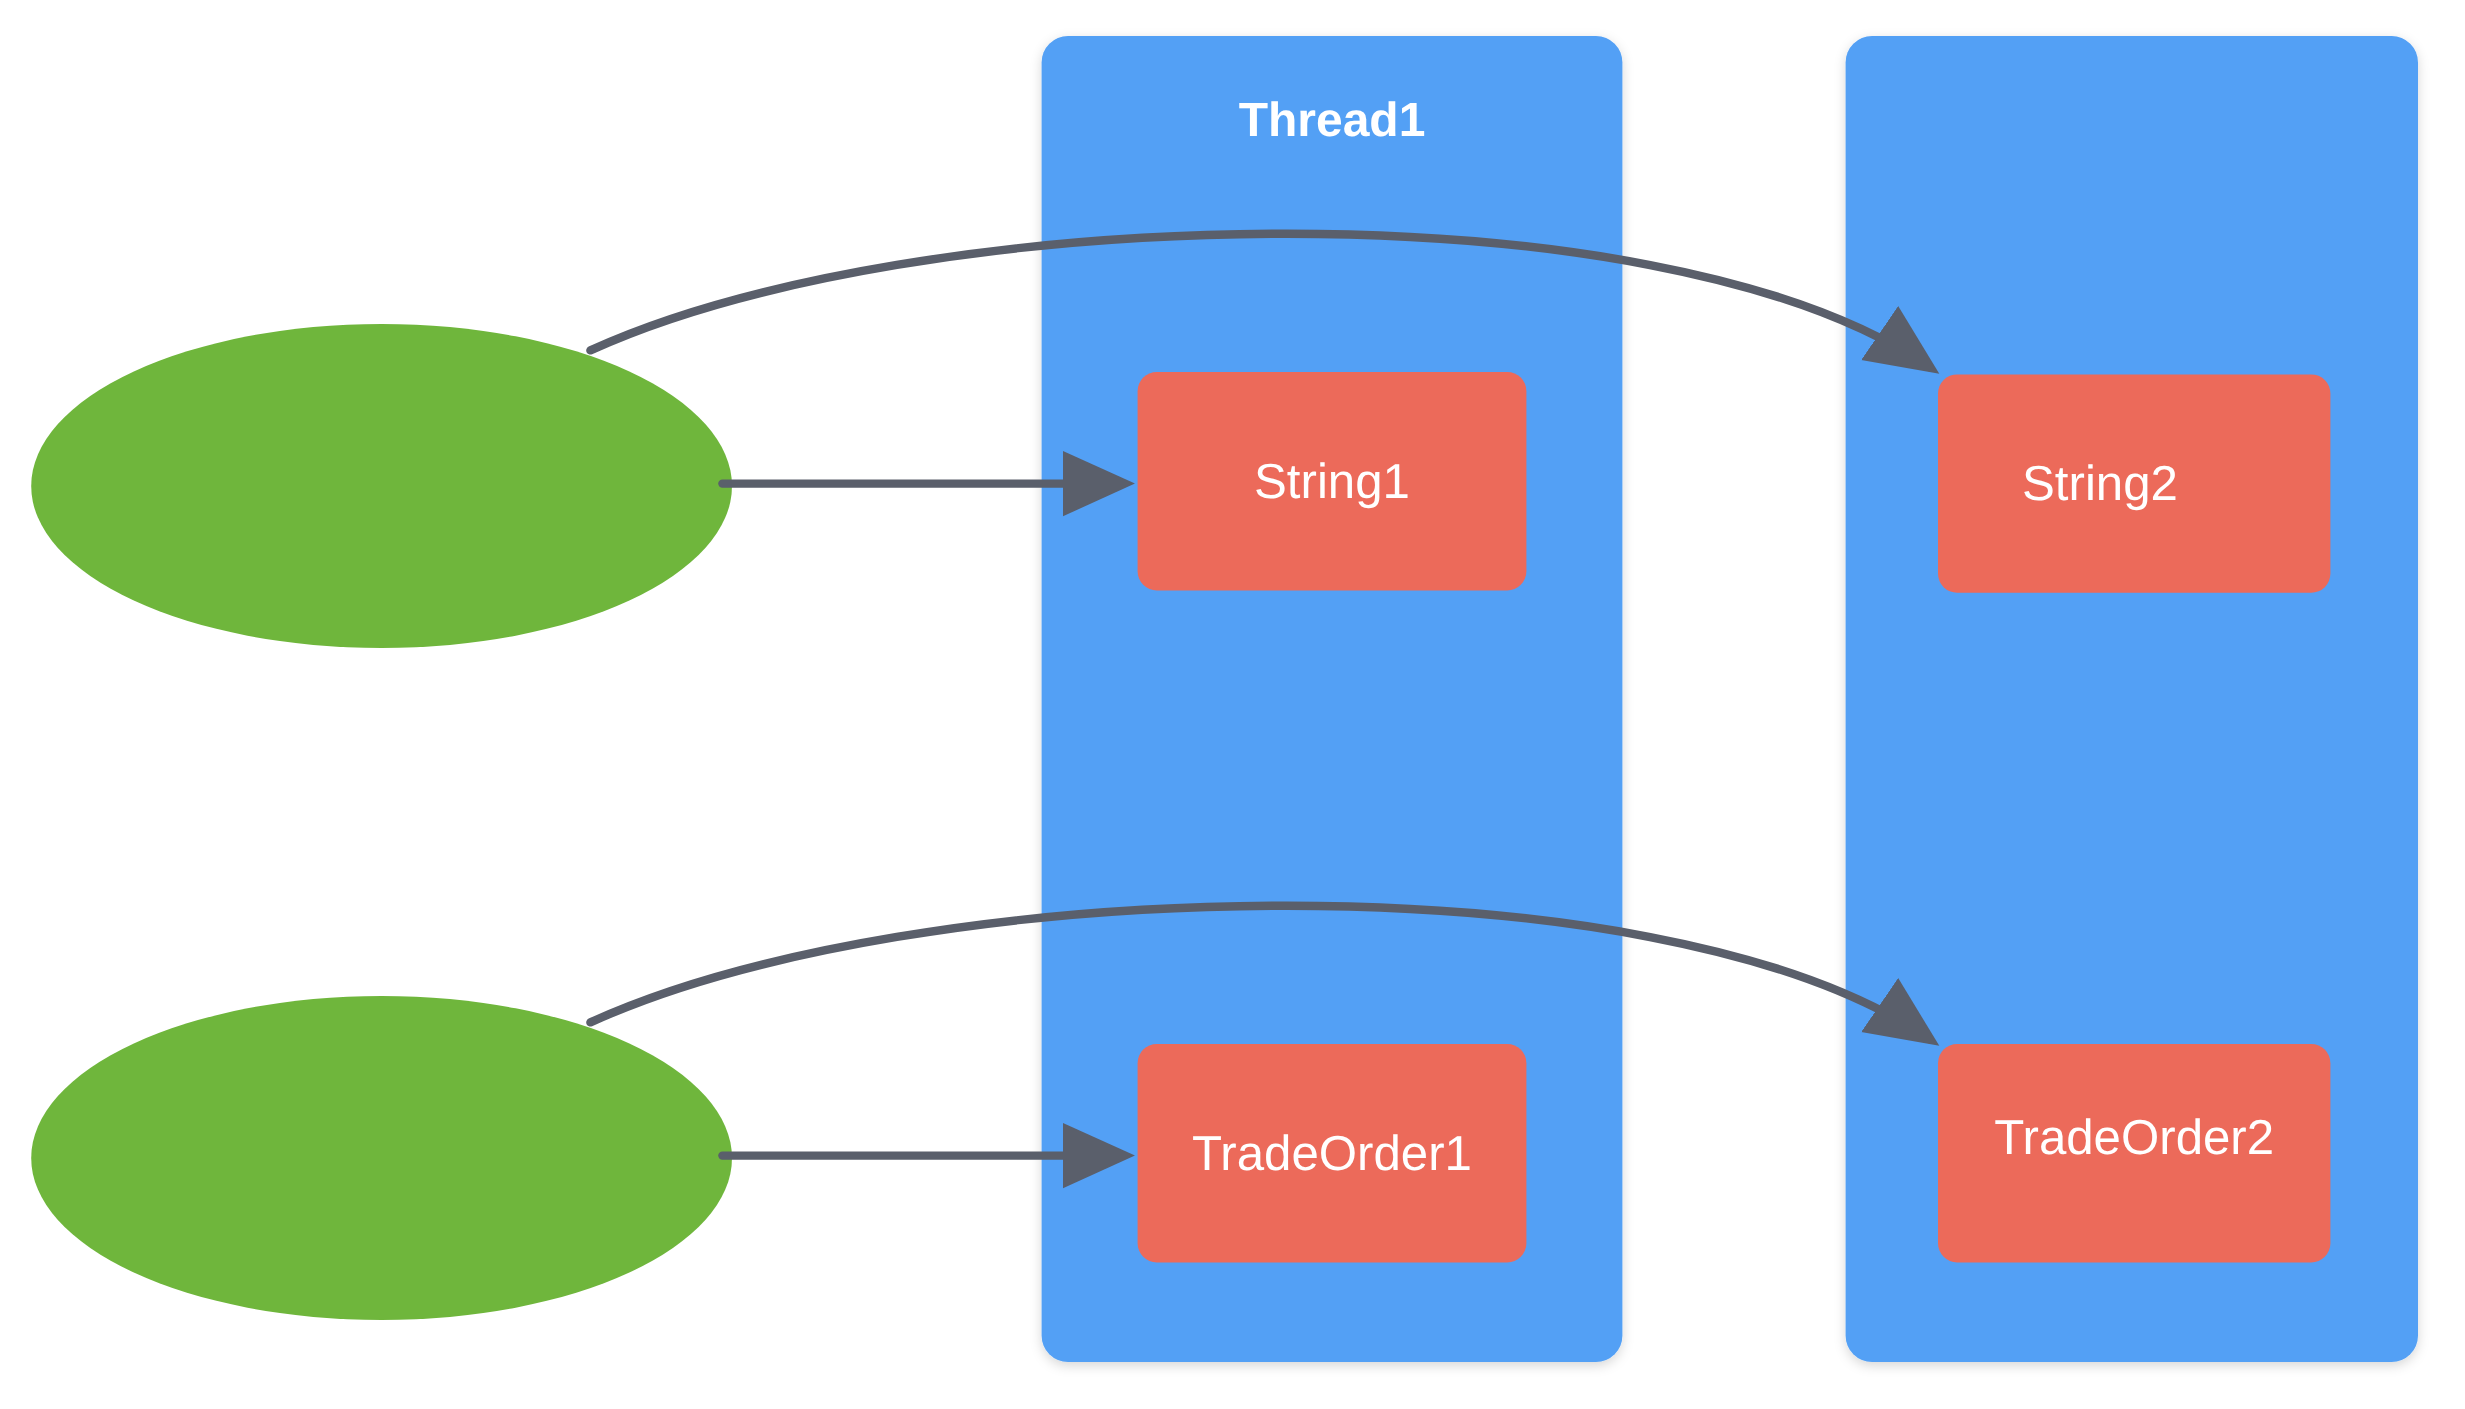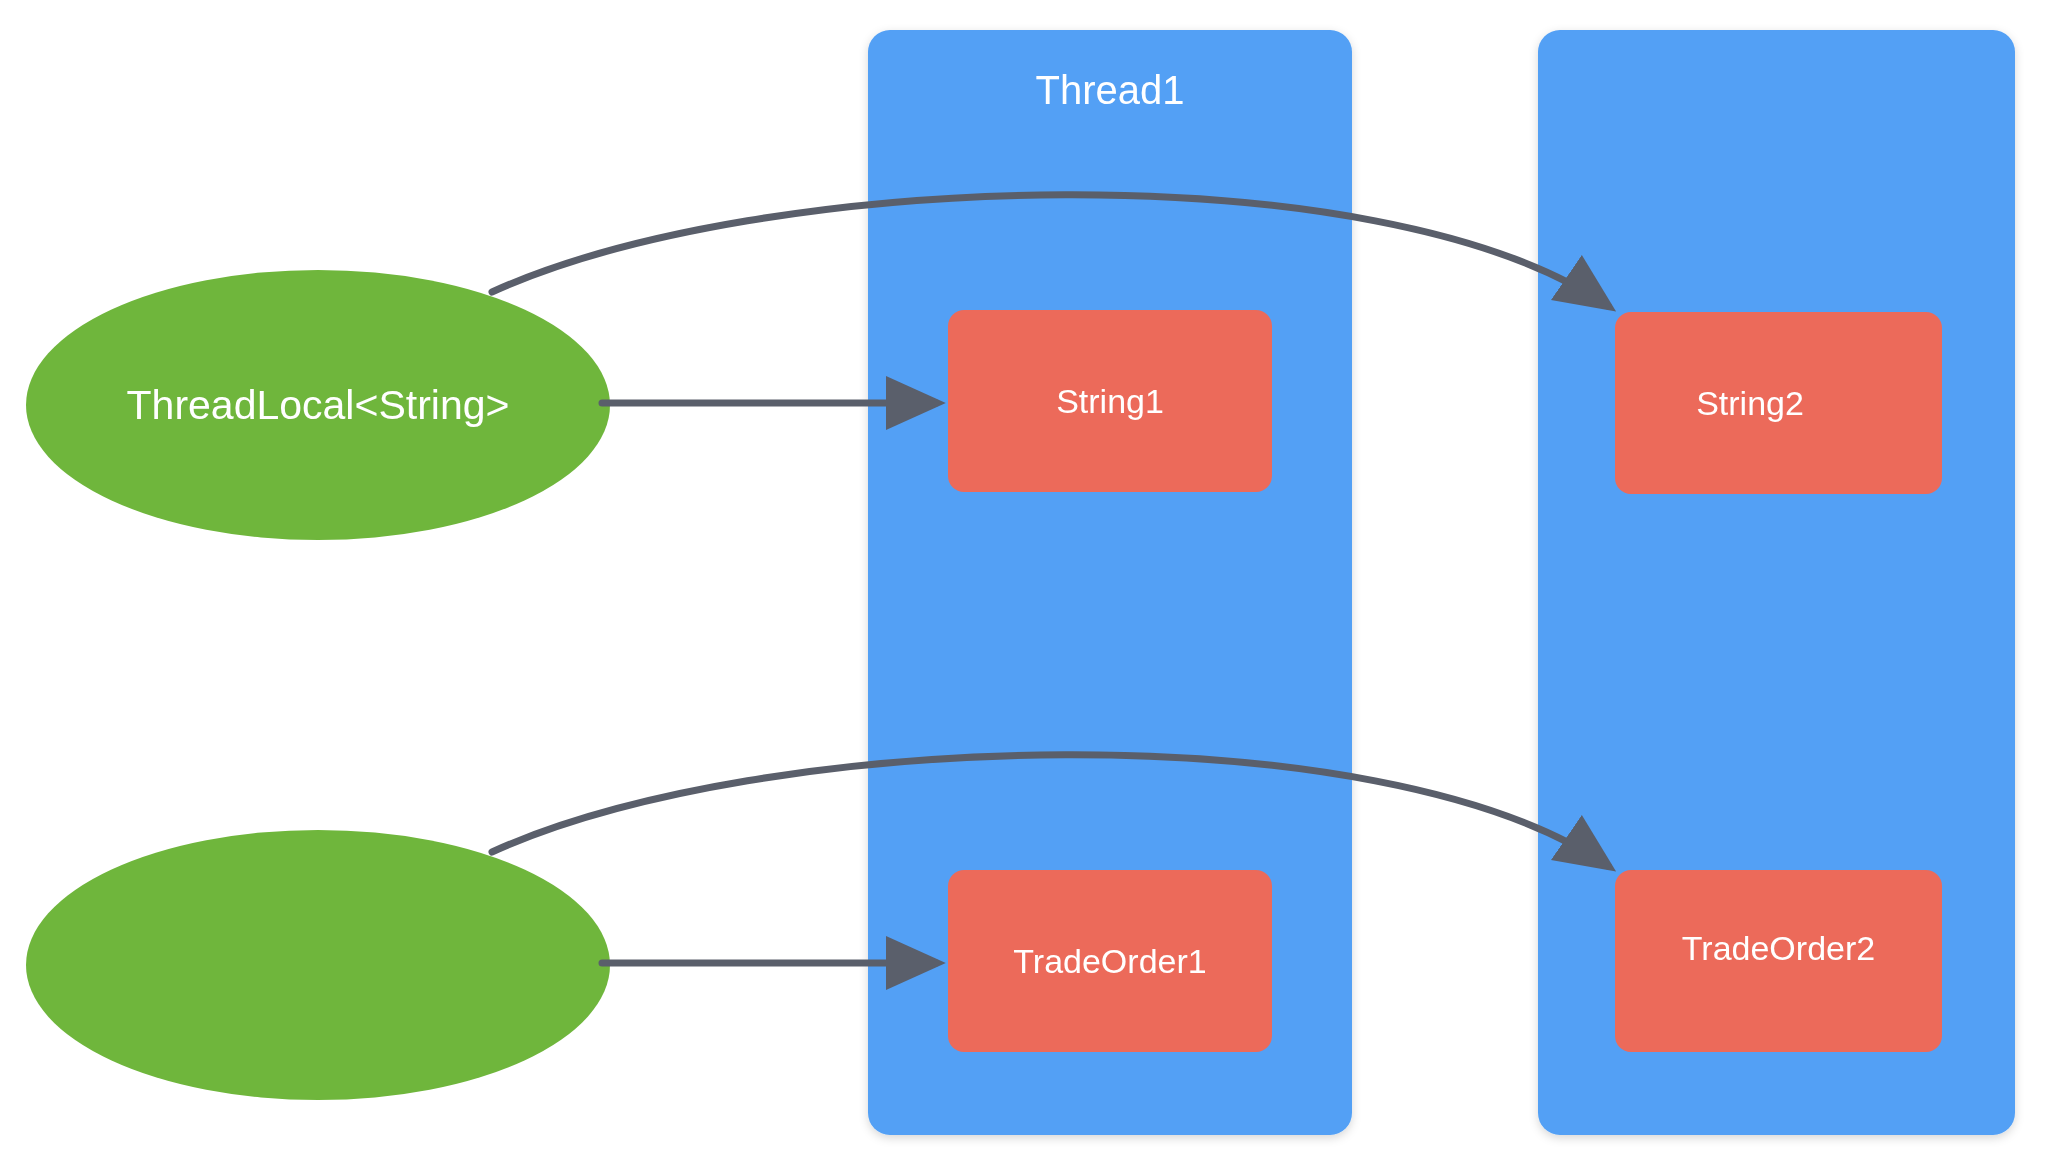--- a/index.html
+++ b/index.html
@@ -32,21 +32,21 @@
     color: #ffffff;
     text-align: center;
     white-space: nowrap;
     pointer-events: none;
     font-weight: 400;
   }
   .thread-title {
     font-size: 40px;
   }
   .box-label {
-    font-size: 34px;
+    font-size: 41px;
   }
   .ellipse-label {
     font-size: 41px;
   }
   .watermark {
     position: absolute;
     display: flex;
     align-items: center;
     justify-content: center;
     border-radius: 40px;
@@ -90,23 +90,22 @@
     </g>
 
     <g fill="none" stroke="#5a5f6b" stroke-width="7" stroke-linecap="round">
       <path d="M 602 403 L 936 403" marker-end="url(#arrowhead)"></path>
       <path d="M 492 292 C 760 170 1380 150 1608 306" marker-end="url(#arrowhead)"></path>
       <path d="M 602 963 L 936 963" marker-end="url(#arrowhead)"></path>
       <path d="M 492 852 C 760 730 1380 710 1608 866" marker-end="url(#arrowhead)"></path>
     </g>
   </svg>
 
-  <div class="node-label thread-title" style="left:868px; top:60px; width:484px; height:60px;">Thread1</div>
+  <div class="node-label thread-title" style="left:868px; top:70px; width:484px; height:60px;font-weight:bold;">Thread1</div>
 
   <div class="node-label box-label" style="left:948px; top:310px; width:324px; height:182px;">String1</div>
   <div class="node-label box-label" style="left:948px; top:870px; width:324px; height:182px;">TradeOrder1</div>
   <div class="node-label box-label" style="left:1615px; top:312px; width:270px; height:182px;">String2</div>
   <div class="node-label box-label" style="left:1615px; top:870px; width:327px; height:156px;">TradeOrder2</div>
 
-  <div class="node-label ellipse-label" style="left:26px; top:270px; width:584px; height:270px;">ThreadLocal&lt;String&gt;</div>
 
 
 </div>
 
 </body></html>

